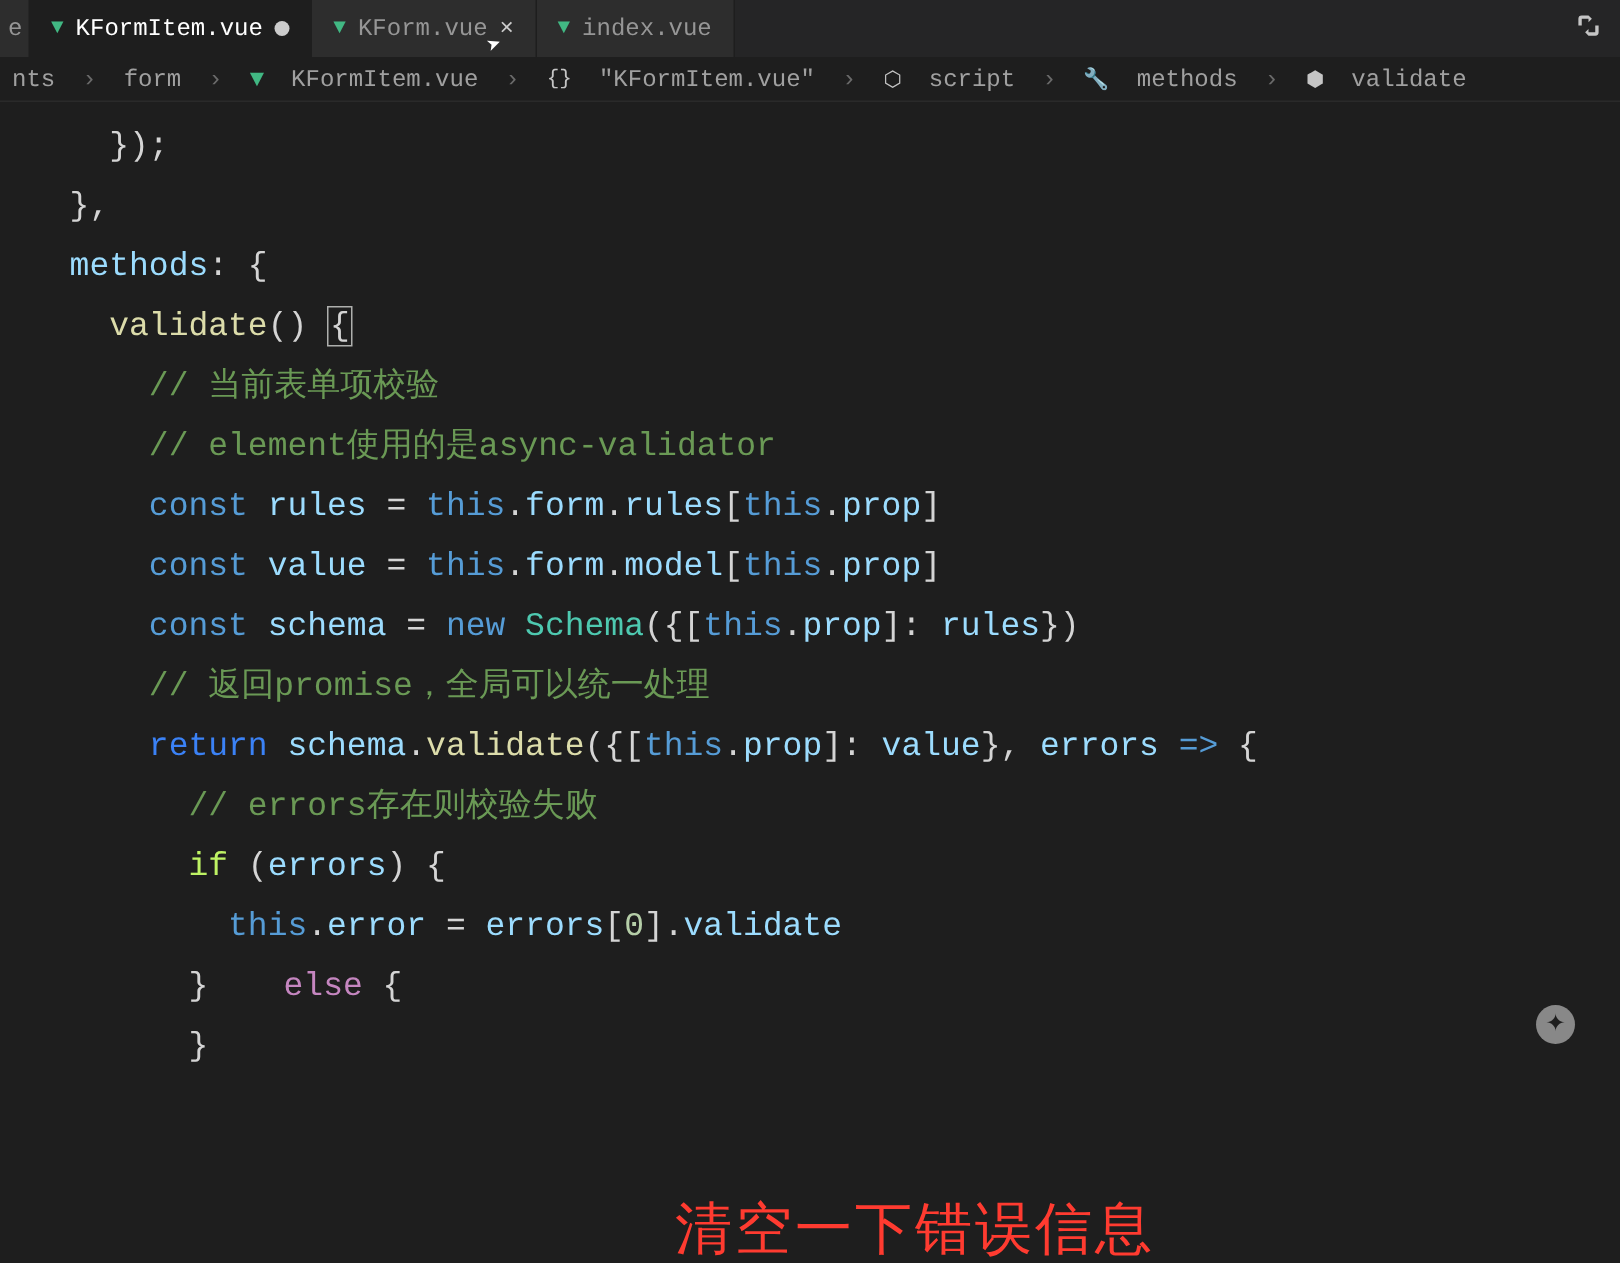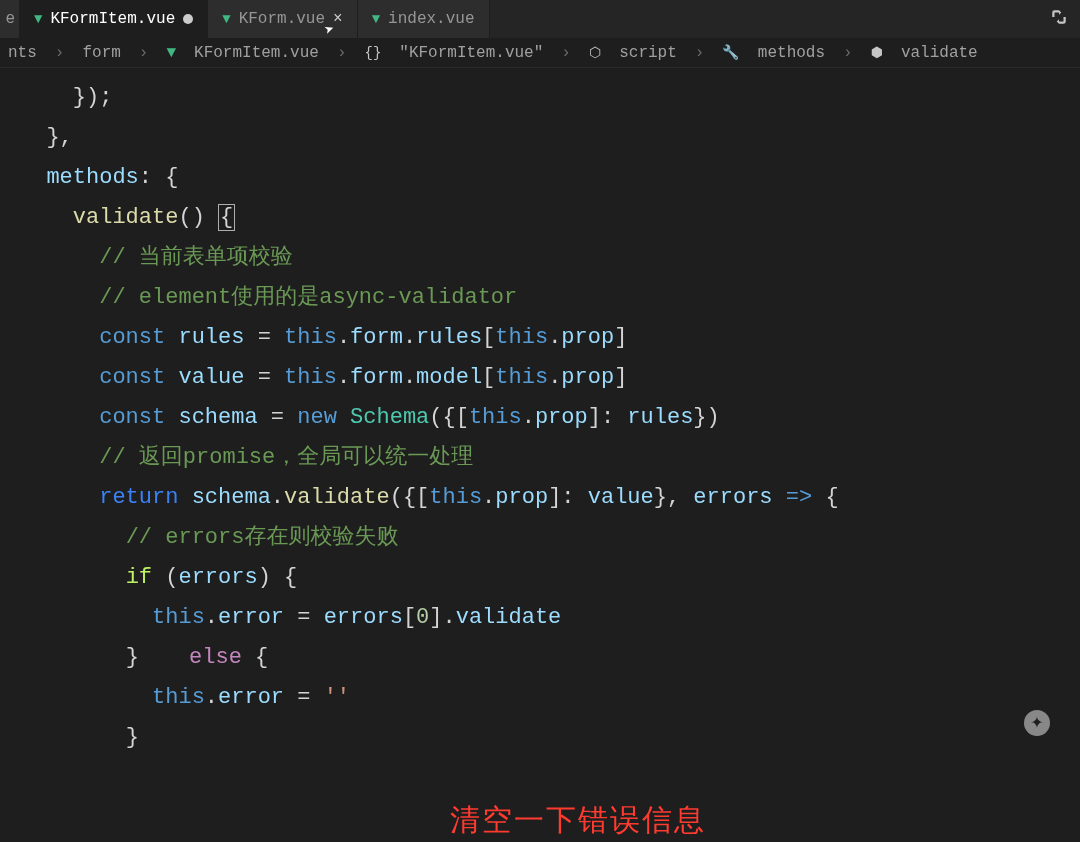--- a/index.html
+++ b/index.html
@@ -109,21 +109,21 @@
     .tok-str { color: #ce9178; }
     .tok-if { color: #bef264; }
     .tok-else { color: #c586c0; margin-left: 37px; }
     .cursor-box {
       border: 1px solid #aeafad;
       padding: 0 1px;
     }
     .overlay-text {
       position: absolute;
       color: #ff3b30;
-      font-size: 30px;
+      font-size: 38px;
       font-family: sans-serif;
       left: 450px;
       top: 732px;
       letter-spacing: 2px;
     }
     .watermark {
       position: absolute;
       right: 30px;
       bottom: 22px;
       display: flex;
@@ -211,20 +211,19 @@
   <div class="line">      <span class="tok-comment">// element使用的是async-validator</span></div>
   <div class="line">      <span class="tok-const">const</span> <span class="tok-var">rules</span><span class="tok-op"> = </span><span class="tok-this">this</span><span class="tok-dot">.</span><span class="tok-prop">form</span><span class="tok-dot">.</span><span class="tok-prop">rules</span><span class="tok-bracket">[</span><span class="tok-this">this</span><span class="tok-dot">.</span><span class="tok-prop">prop</span><span class="tok-bracket">]</span></div>
   <div class="line">      <span class="tok-const">const</span> <span class="tok-var">value</span><span class="tok-op"> = </span><span class="tok-this">this</span><span class="tok-dot">.</span><span class="tok-prop">form</span><span class="tok-dot">.</span><span class="tok-prop">model</span><span class="tok-bracket">[</span><span class="tok-this">this</span><span class="tok-dot">.</span><span class="tok-prop">prop</span><span class="tok-bracket">]</span></div>
   <div class="line">      <span class="tok-const">const</span> <span class="tok-var">schema</span><span class="tok-op"> = </span><span class="tok-new">new</span> <span class="tok-class">Schema</span><span class="tok-paren">(</span><span class="tok-brace">{</span><span class="tok-bracket">[</span><span class="tok-this">this</span><span class="tok-dot">.</span><span class="tok-prop">prop</span><span class="tok-bracket">]</span><span class="tok-colon">: </span><span class="tok-var">rules</span><span class="tok-brace">}</span><span class="tok-paren">)</span></div>
   <div class="line">      <span class="tok-comment">// 返回promise，全局可以统一处理</span></div>
   <div class="line">      <span class="tok-return">return</span> <span class="tok-var">schema</span><span class="tok-dot">.</span><span class="tok-method">validate</span><span class="tok-paren">(</span><span class="tok-brace">{</span><span class="tok-bracket">[</span><span class="tok-this">this</span><span class="tok-dot">.</span><span class="tok-prop">prop</span><span class="tok-bracket">]</span><span class="tok-colon">: </span><span class="tok-var">value</span><span class="tok-brace">}</span><span class="tok-punc">, </span><span class="tok-var">errors</span> <span class="tok-arrow">=&gt;</span> <span class="tok-brace">{</span></div>
   <div class="line">        <span class="tok-comment">// errors存在则校验失败</span></div>
   <div class="line">        <span class="tok-if">if</span> <span class="tok-paren">(</span><span class="tok-var">errors</span><span class="tok-paren">)</span> <span class="tok-brace">{</span></div>
   <div class="line">          <span class="tok-this">this</span><span class="tok-dot">.</span><span class="tok-prop">error</span><span class="tok-op"> = </span><span class="tok-var">errors</span><span class="tok-bracket">[</span><span class="tok-num">0</span><span class="tok-bracket">]</span><span class="tok-dot">.</span><span class="tok-prop">validate</span></div>
   <div class="line">        <span class="tok-brace">}</span> <span class="tok-else">else</span> <span class="tok-brace">{</span></div>
-  <div class="line">          <span class="tok-this">this</span><span class="tok-dot">.</span><span class="tok-prop">error</span><span class="tok-op"> = </span><span class="tok-str">''</span></div>
   <div class="line">        <span class="tok-brace">}</span></div>
 
   <div class="overlay-text">清空一下错误信息</div>
   <div class="watermark">
     <span class="wechat-icon">✦</span>
   </div>
 </div>
 
 </body></html>

